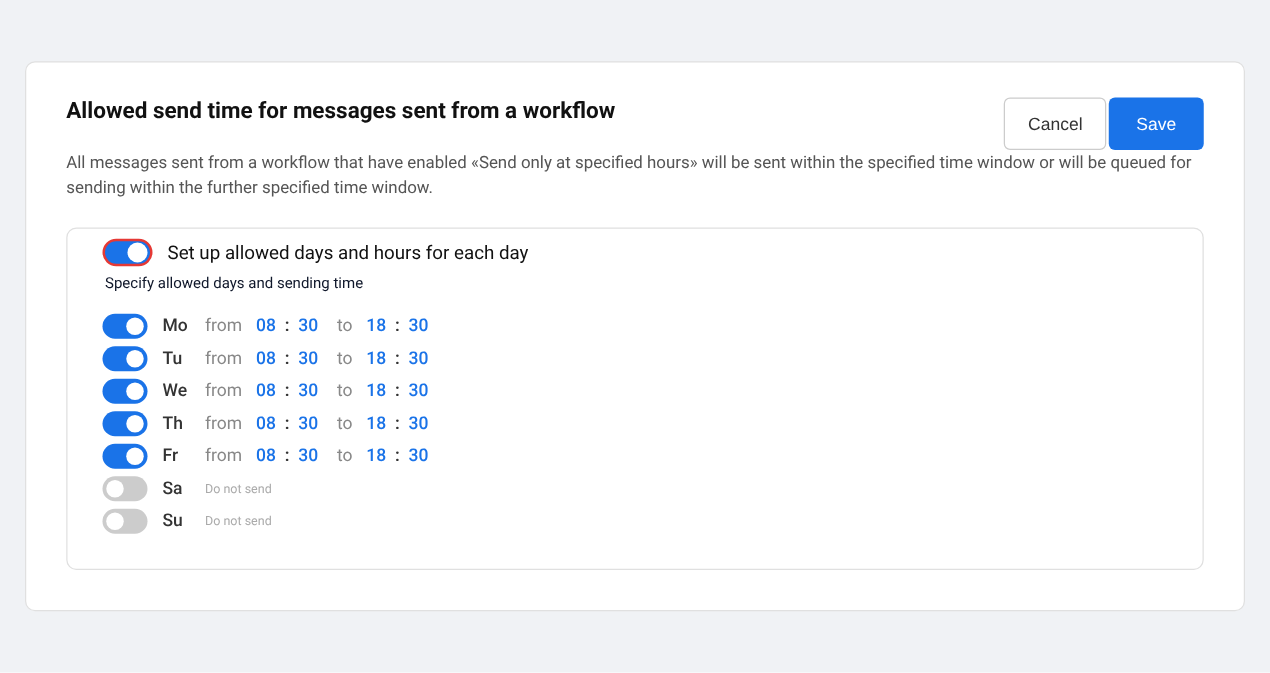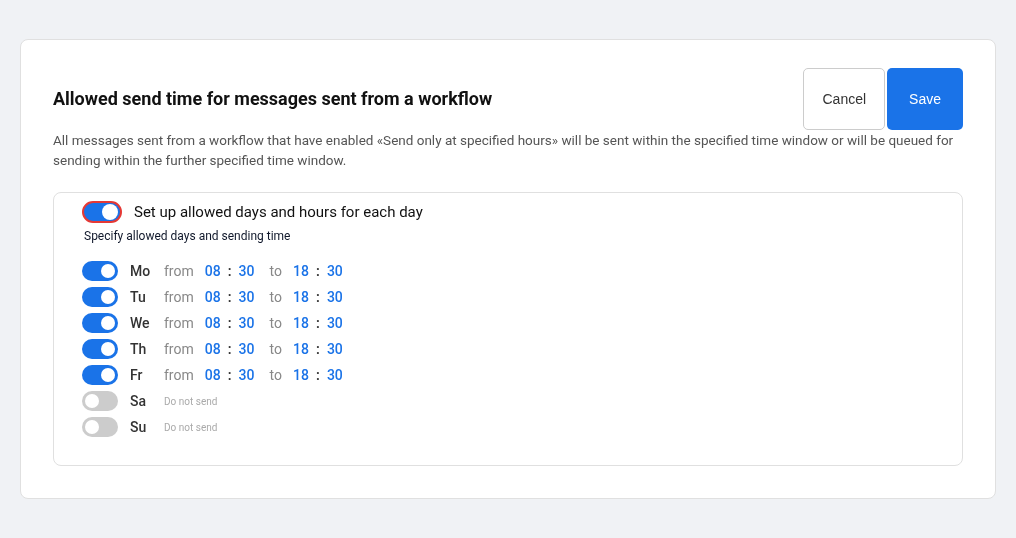--- a/index.html
+++ b/index.html
@@ -14,21 +14,20 @@
     }
     .page-wrapper {
       background: #fff;
       border: 1px solid #e0e0e0;
       border-radius: 8px;
       width: 1000px;
       padding: 28px 32px 32px 32px;
     }
     .header-row {
       display: flex;
-      align-items: center;
       justify-content: space-between;
     }
     .page-title {
       font-size: 18px;
       font-weight: 700;
       color: #111;
     }
     .header-actions {
       display: flex;
       gap: 2px;
@@ -39,21 +38,21 @@
       color: #333;
       padding: 7px 18px;
       border-radius: 5px;
       font-size: 14px;
       cursor: pointer;
     }
     .btn-save {
       border: none;
       background: #1a73e8;
       color: #fff;
-      padding: 23px 22px;
+      padding: 13px 22px;
       border-radius: 5px;
       font-size: 14px;
       cursor: pointer;
       font-weight: 500;
     }
     .description {
       font-size: 13.5px;
       color: #555;
       margin-bottom: 22px;
       line-height: 1.5;

